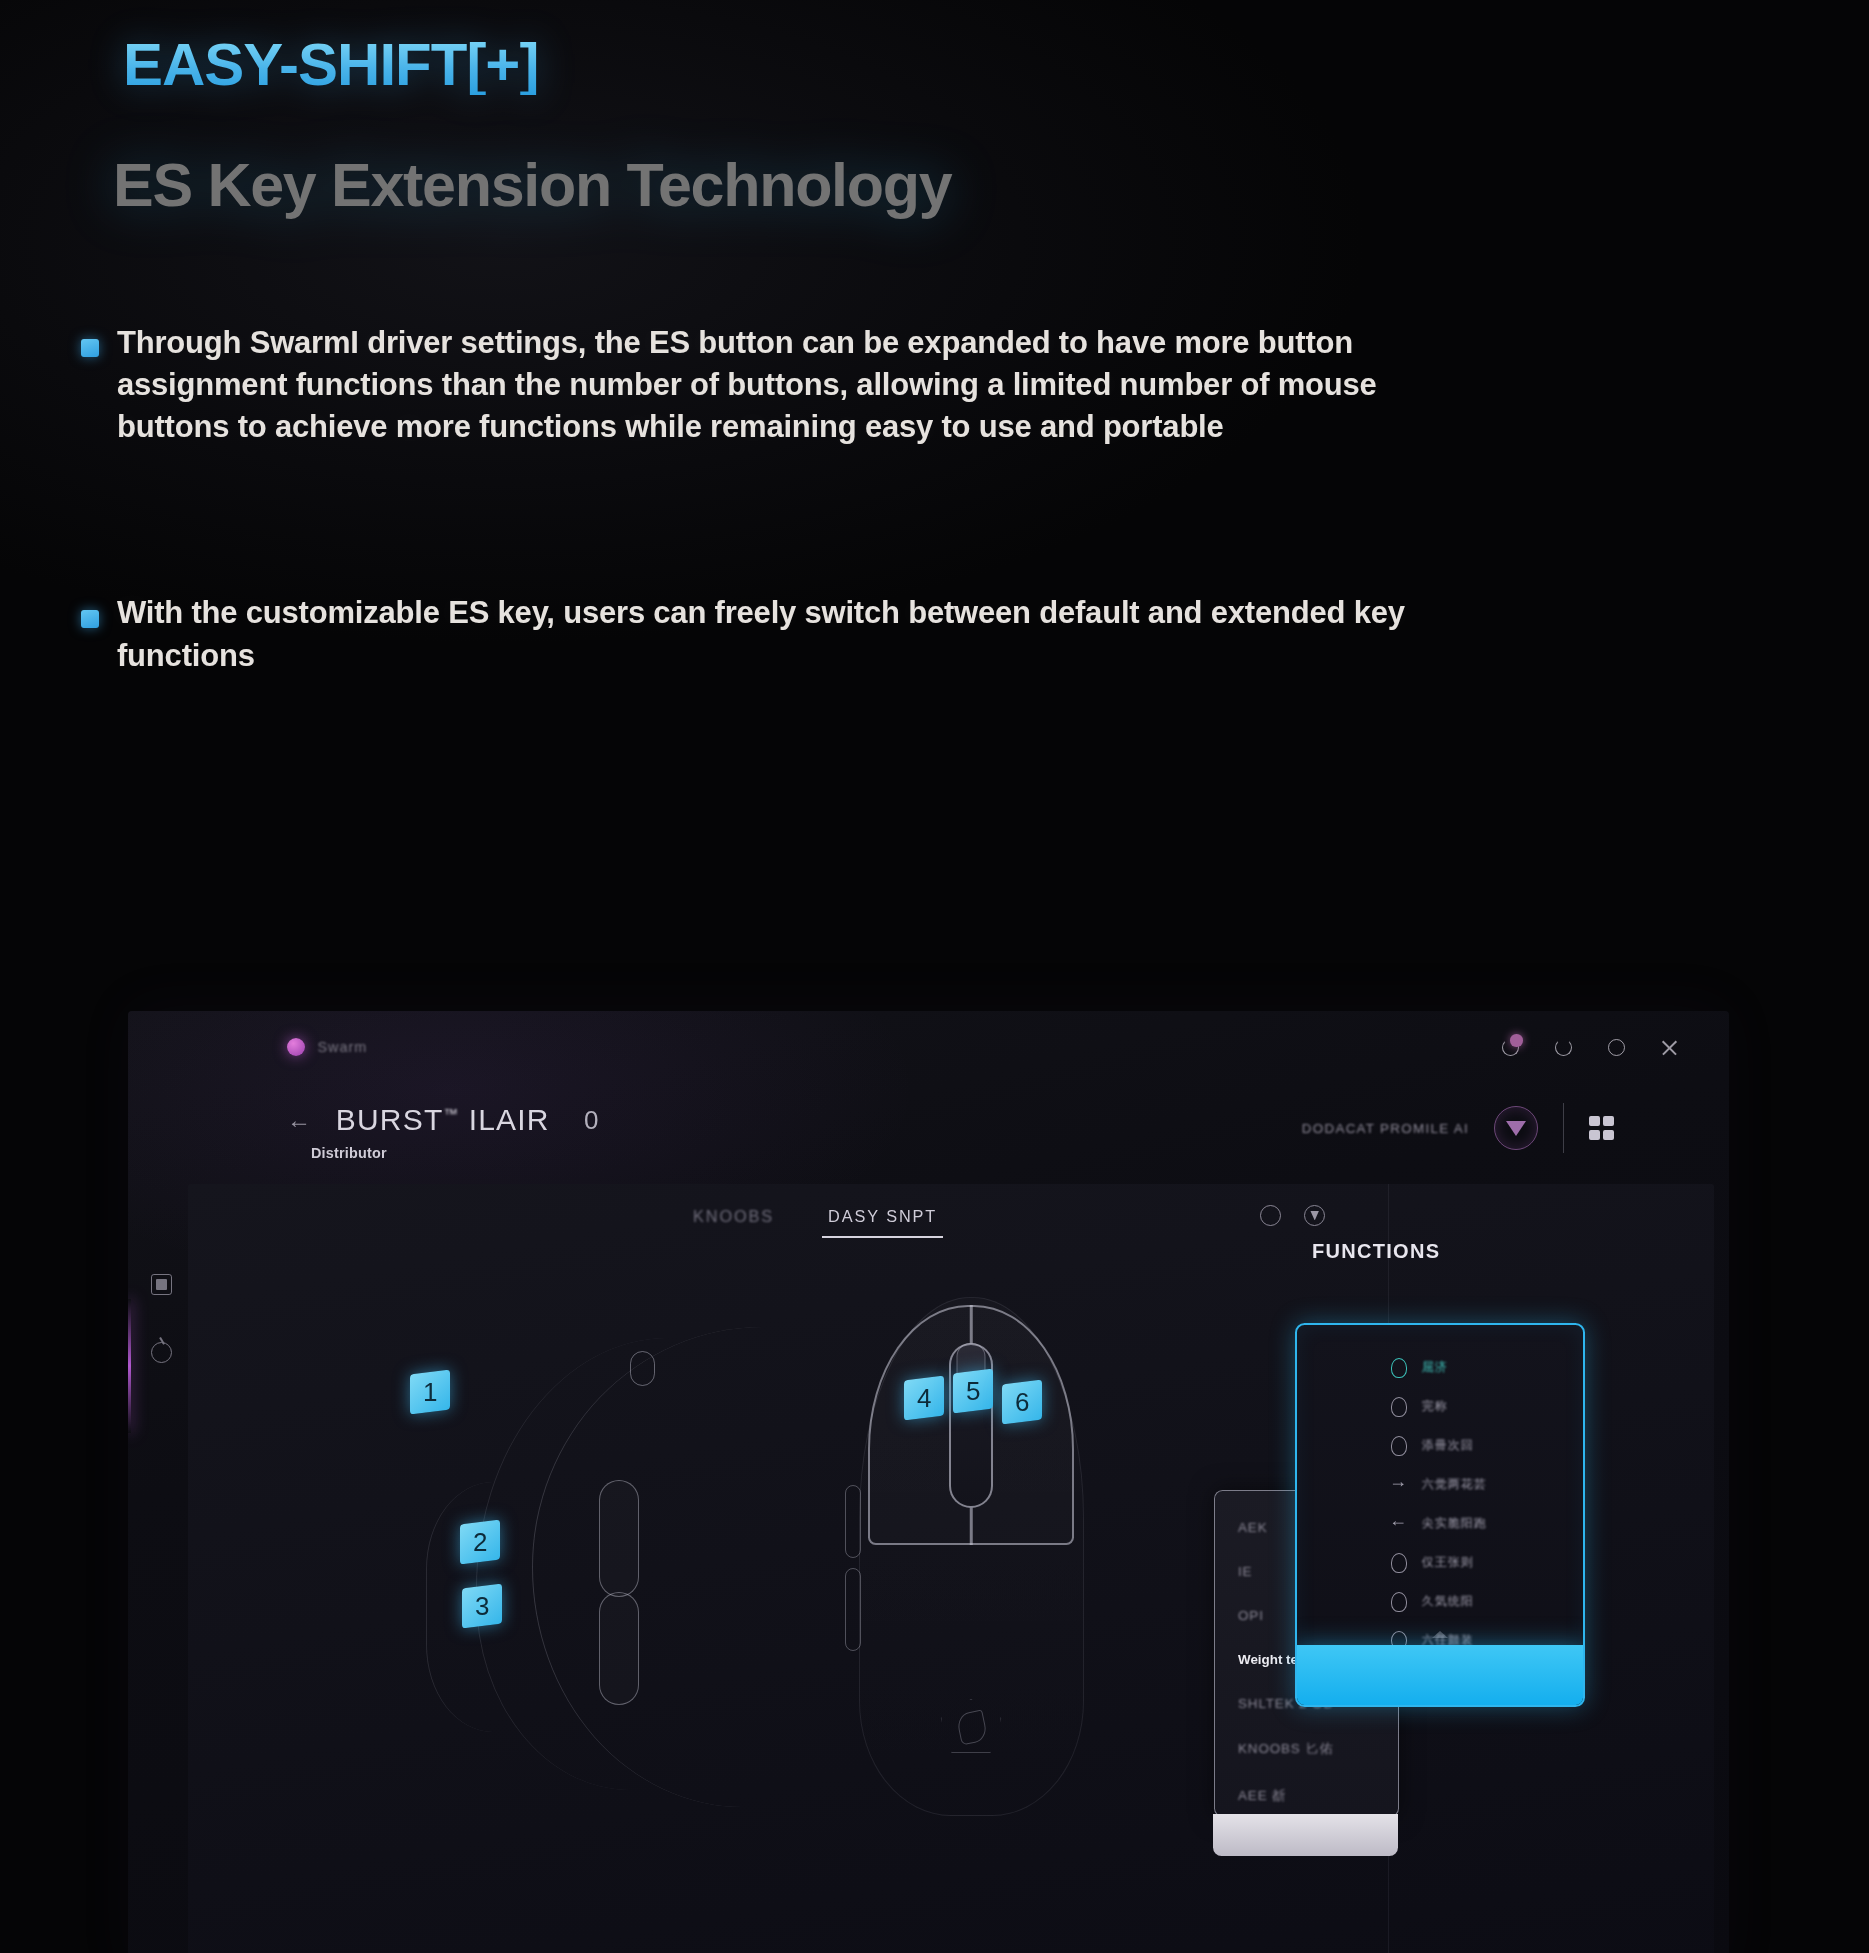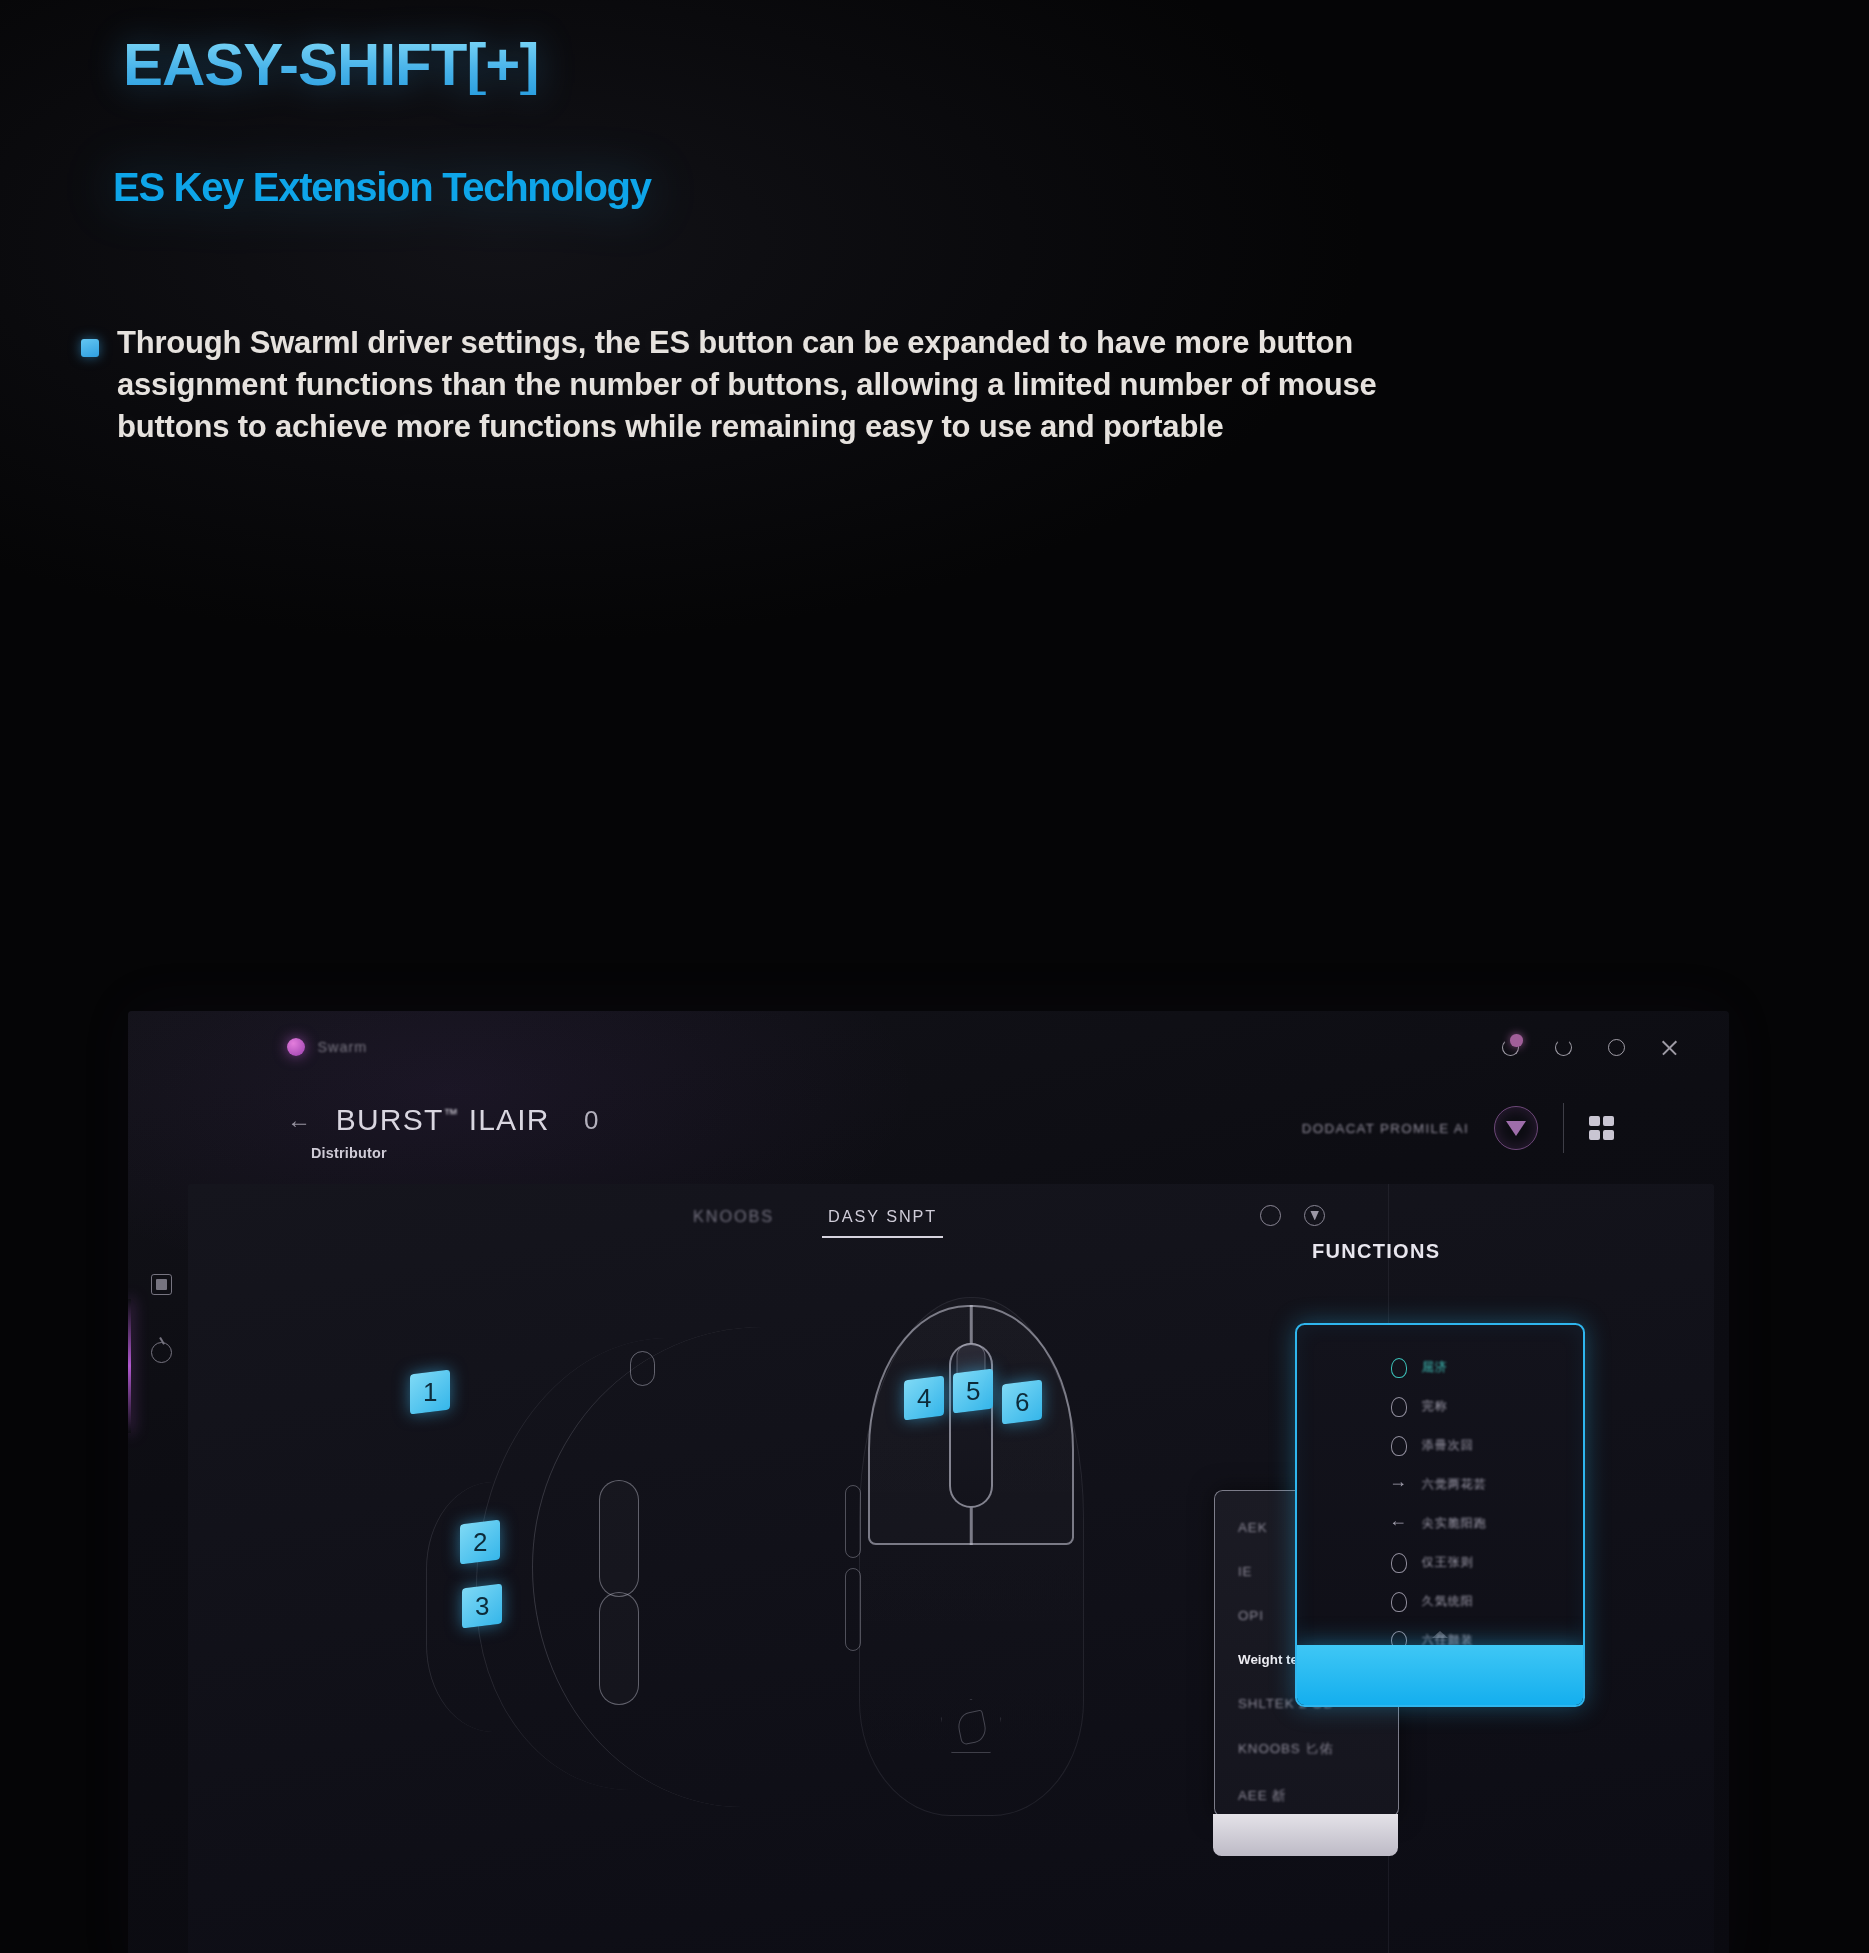--- a/index.html
+++ b/index.html
@@ -21,23 +21,23 @@
     font-size:60px; font-weight:700; letter-spacing:-1px;
     line-height:1;
     background:linear-gradient(180deg,#7fd8f7 0%, #4ab4ea 55%, #2b9fe0 100%);
     -webkit-background-clip:text; background-clip:text; color:transparent;
     text-shadow:none;
     filter:drop-shadow(0 0 17.3px rgba(60,170,235,.35));
     font-family:"Liberation Sans", sans-serif;
   }
 
   .headline {
-    position:absolute; left:113px; top:166px;
-    font-size:40px; font-weight:700; letter-spacing:-1.3px;
-    color:#0ea5e9;
+    position:absolute; left:113px; top:153px;
+    font-size:61px; font-weight:700; letter-spacing:-1.3px;
+    color:#737373;
     line-height:1.05;
     filter:drop-shadow(0 0 25px rgba(41,171,232,.30));
   }
 
   .bullets { position:absolute; left:81px; top:322px; width:1364px; }
   .bullet { display:flex; align-items:flex-start; }
   .b1 { margin-top:0px; }
   .b2 { margin-top:139px; }
   .b3 { margin-top:144px; }
   .sq {
@@ -351,20 +351,24 @@
 </head>
 <body>
 
 <div class="kicker">EASY-SHIFT[+]</div>
 <div class="headline">ES Key Extension Technology</div>
 
 <div class="bullets">
   <div class="bullet b1">
     <span class="sq"></span>
     <span class="btxt">Through SwarmI driver settings, the ES button can be expanded to have more button assignment functions than the number of buttons, allowing a limited number of mouse buttons to achieve more functions while remaining easy to use and portable</span>
+  </div>
+  <div class="bullet b3">
+    <span class="sq"></span>
+    <span class="btxt">With the customizable ES key, users can freely switch between default and extended key functions</span>
   </div>
 </div>
 
 <div class="app">
 
   <div class="titlebar">
     <div class="brandrow">
       <span class="brand-dot"></span>
       <span class="brand-name">Swarm</span>
     </div>

